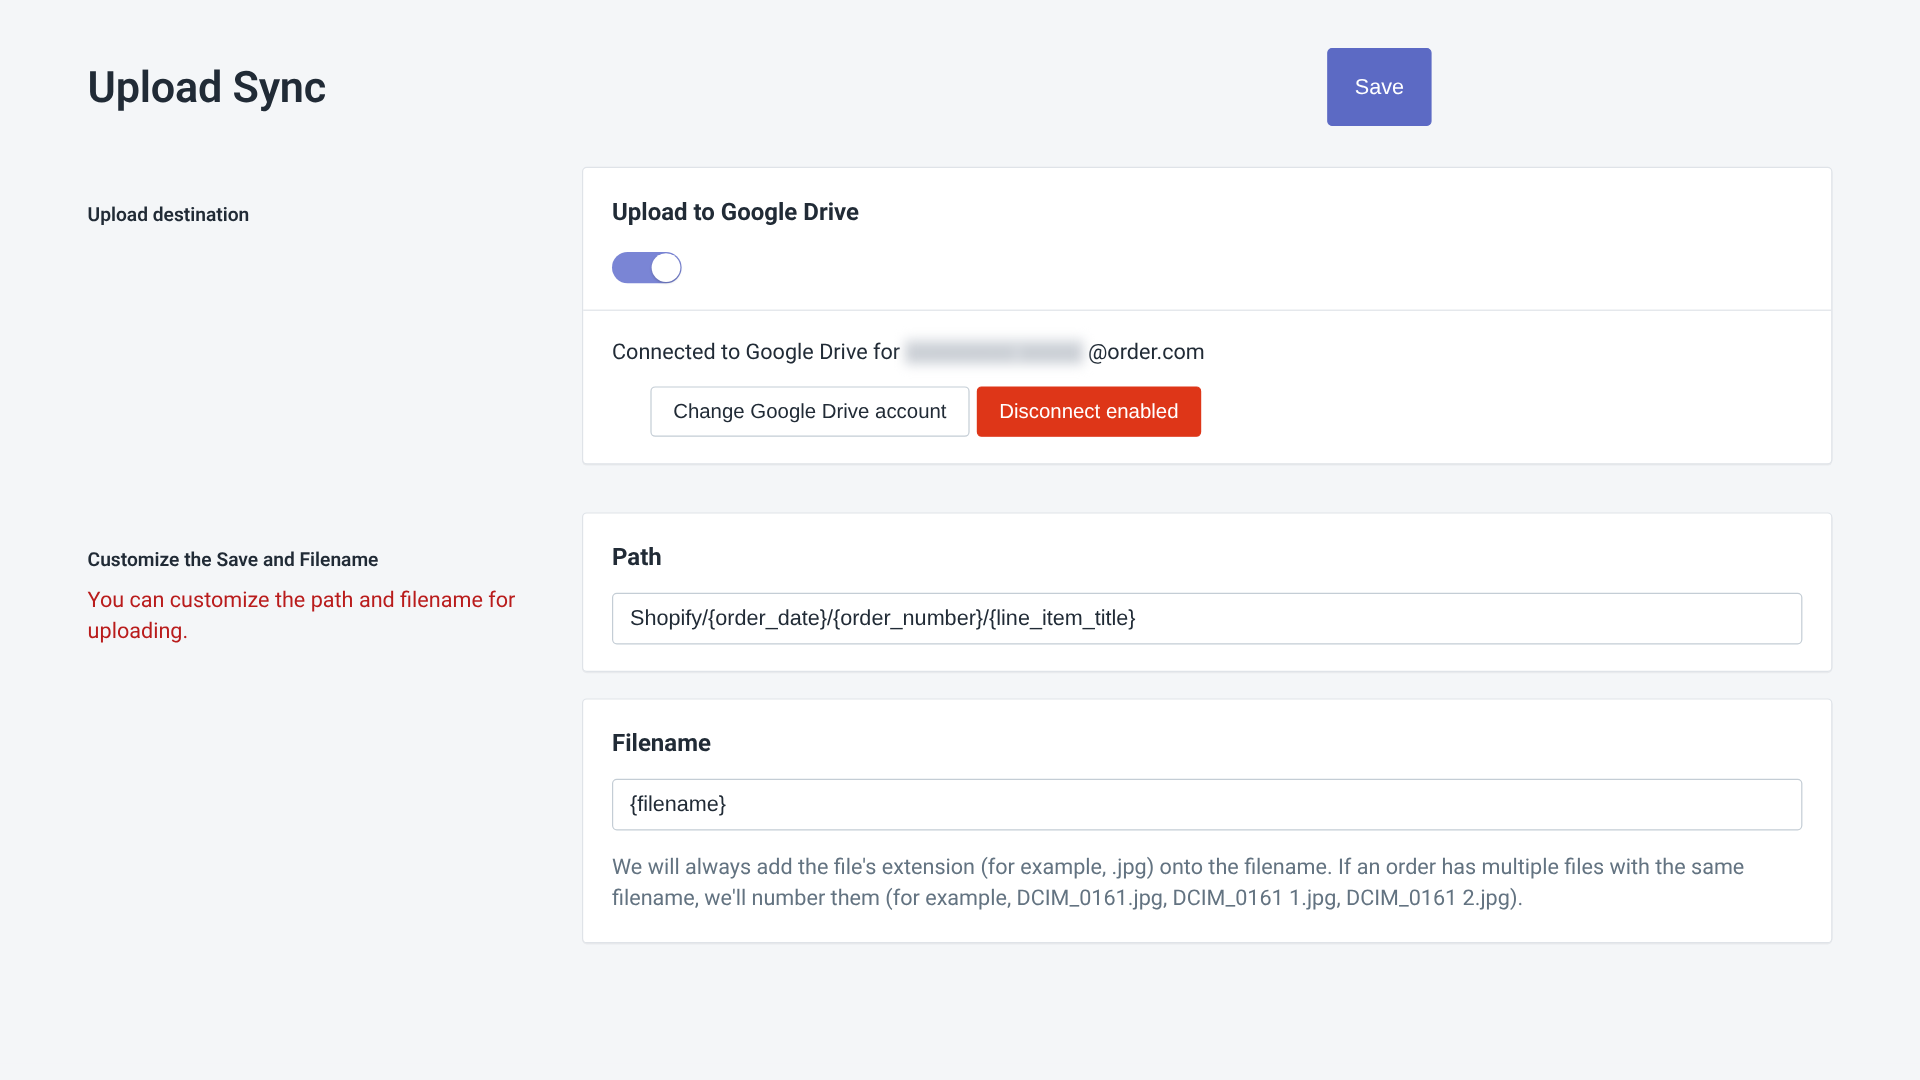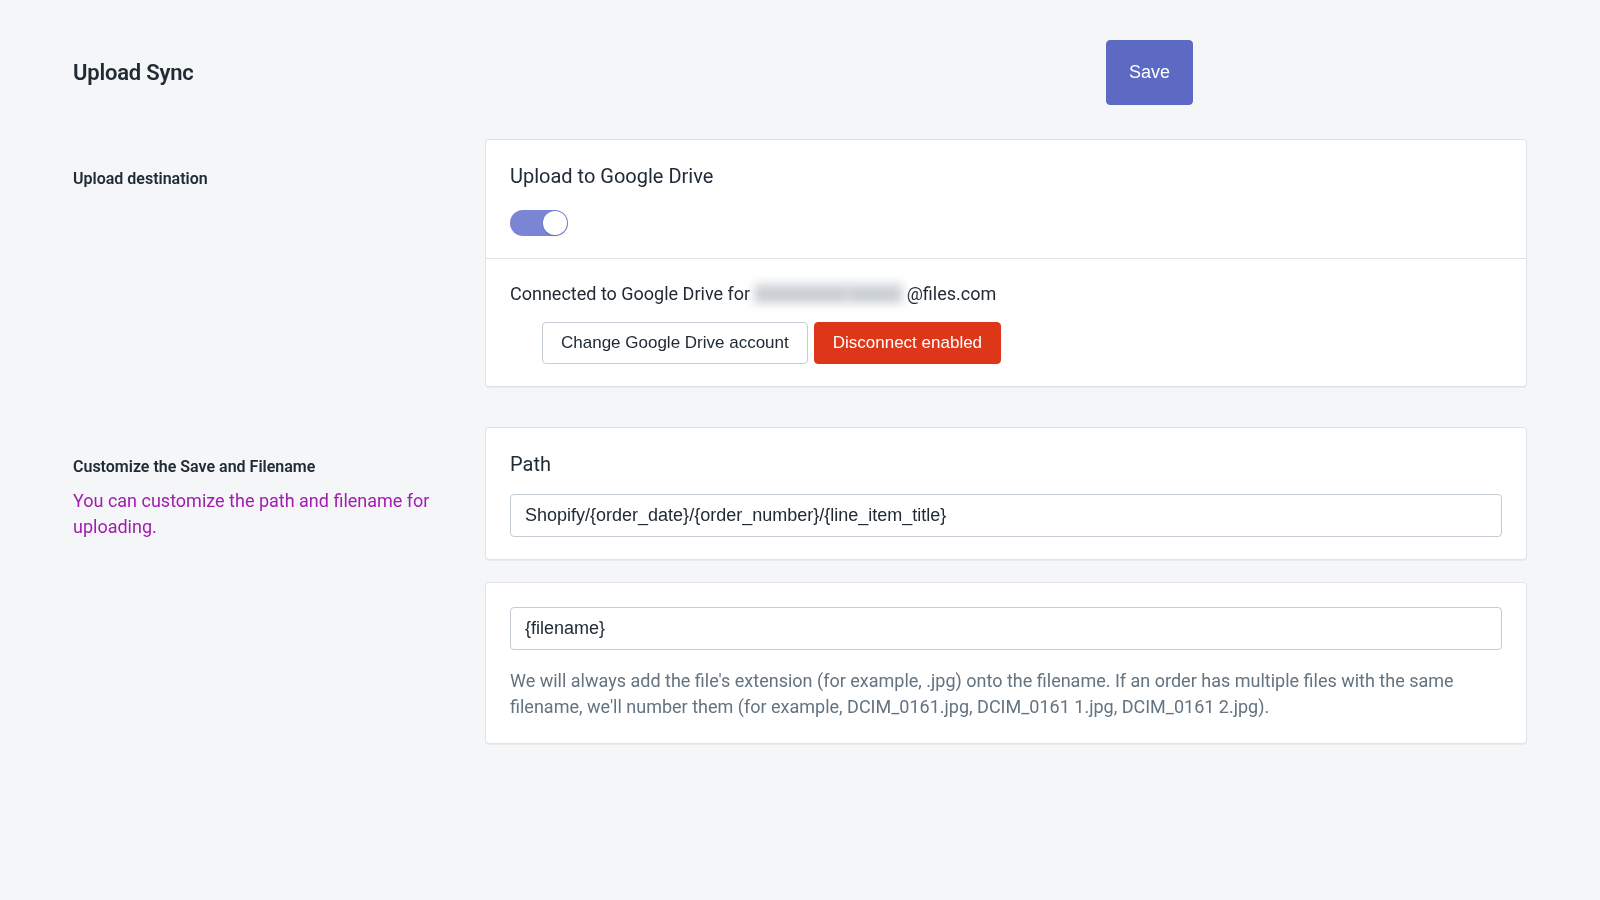--- a/index.html
+++ b/index.html
@@ -15,21 +15,21 @@
     padding: 40px 0 60px 0;
   }
   .header-row {
     display: flex;
     align-items: center;
     justify-content: space-between;
     width: 1120px;
     margin: 0 0 34px 0;
   }
   .page-title {
-    font-size: 22px;
+    font-size: 36px;
     font-weight: 600;
     letter-spacing: -0.2px;
   }
   .primary-btn {
     background: #5c6ac4;
     color: #fff;
     border: 1px solid #5c6ac4;
     border-radius: 4px;
     padding: 21px 22px;
     font-size: 18px;
@@ -46,41 +46,41 @@
   }
   .section-left h2 {
     margin: 0 0 12px 0;
     font-size: 16px;
     font-weight: 600;
   }
   .section-left p {
     margin: 0;
     font-size: 18px;
     line-height: 1.45;
-    color: #a21caf;
+    color: #b91c1c;
   }
   .section-right {
     flex: 1;
   }
   .card {
     background: #fff;
     border: 1px solid #dfe3e8;
     border-radius: 4px;
     box-shadow: 0 1px 0 rgba(22,29,37,0.05);
     margin-bottom: 22px;
   }
   .card-section {
     padding: 24px 24px 22px 24px;
   }
   .card-section + .card-section {
     border-top: 1px solid #dfe3e8;
   }
   .card-title {
     font-size: 20px;
-    font-weight: 400;
+    font-weight: 700;
     margin: 0 0 18px 0;
   }
   .body-text {
     font-size: 18px;
     line-height: 1.45;
     margin: 0;
   }
   .body-text .strong { font-weight: 600; }
   .toggle {
     margin-top: 22px;
@@ -171,21 +171,21 @@
         <div class="card-section">
           <h3 class="card-title">Upload to Google Drive</h3>
           <div class="toggle" role="switch" aria-checked="true">
             <div class="toggle-knob"></div>
           </div>
         </div>
         <div class="card-section">
           <div class="connected-line">
             <span>Connected to Google Drive for </span>
             <span class="blurred">xxxxxxxxx xxxxx</span>
-              <span class="strong">@files.com</span>
+              <span class="strong">@order.com</span>
           </div>
           <div class="btn-row">
             <button class="btn btn-default">Change Google Drive account</button>
             <button class="btn btn-danger">Disconnect enabled</button>
           </div>
         </div>
       </div>
     </div>
   </div>
 
@@ -198,20 +198,21 @@
 
       <div class="card">
         <div class="card-section">
           <h3 class="card-title">Path</h3>
           <input type="text" class="text-input" value="Shopify/{order_date}/{order_number}/{line_item_title}" style="">
         </div>
       </div>
 
       <div class="card">
         <div class="card-section">
+          <h3 class="card-title">Filename</h3>
           <input type="text" class="text-input" value="{filename}" style="">
           <p class="help-text">We will always add the file's extension (for example, .jpg) onto the filename. If an order has multiple files with the same filename, we'll number them (for example, DCIM_0161.jpg, DCIM_0161 1.jpg, DCIM_0161 2.jpg).</p>
         </div>
       </div>
 
     </div>
   </div>
 
 </div>
 

